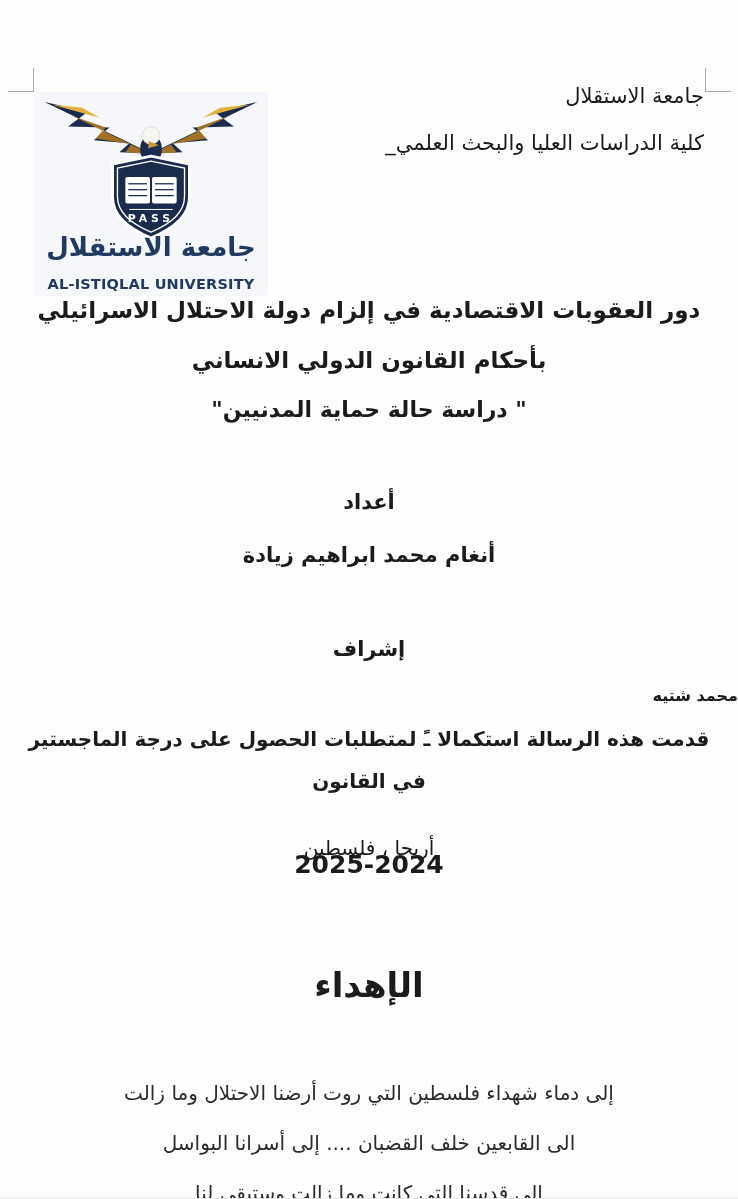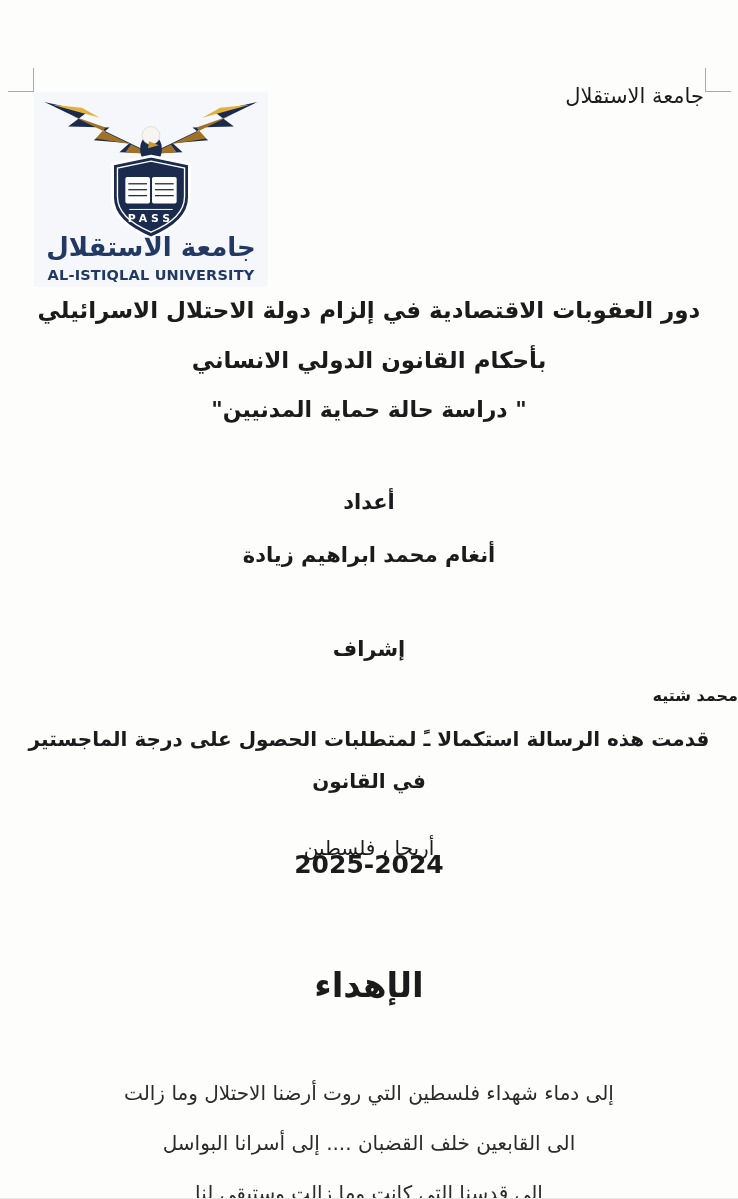--- a/index.html
+++ b/index.html
@@ -35,21 +35,21 @@
     display:flex;flex-direction:column;align-items:center;
     background:#f5f7fa;border-radius:4px;padding:2px 0 4px;justify-content:space-between;
   }
   .logo svg{display:block;}
   .logo .ar-mark{
     font-size:26px;font-weight:700;color:#223a63;
     direction:rtl;line-height:1.05;margin-top:-8px;
   }
   .logo .en-mark{
     font-size:14.5px;font-weight:700;color:#223a63;
-    letter-spacing:.2px;margin-top:6px;white-space:nowrap;
+    letter-spacing:.2px;margin-top:15px;white-space:nowrap;
   }
 
   .c{position:absolute;left:0;width:100%;text-align:center;direction:rtl;}
 
   .title-block{top:285px;font-weight:700;font-size:23px;line-height:50px;}
   .title-block .sub{font-size:22px;}
 
   .author-label{top:490px;font-size:21px;font-weight:700;}
   .author-name{top:543px;font-size:21px;font-weight:700;}
   .supervisor-label{top:637px;font-size:21px;font-weight:700;}
@@ -67,20 +67,21 @@
 </head>
 <body>
 
 <div class="page">
 
   <div class="crop left"></div>
   <div class="crop right"></div>
 
   <div class="header">
     <div class="uni">جامعة الاستقلال</div>
+    <div class="fac">كلية الدراسات العليا والبحث العلمي_</div>
   </div>
 
   <div class="logo">
     <svg width="226" height="148" viewBox="0 0 228 150" xmlns="http://www.w3.org/2000/svg">
 
       <g>
         <path fill="#1b2b4d" d="M114 60 L6 8 L50 18 L30 33 L72 34 L56 47 L92 50 L82 59 Z"></path>
         <path fill="#a07226" d="M114 61 L34 22 L68 34 L58 45 L94 51 L88 59 Z"></path>
         <path fill="#e3b23c" d="M14 11 L62 24 L44 14 Z"></path>
       </g>

